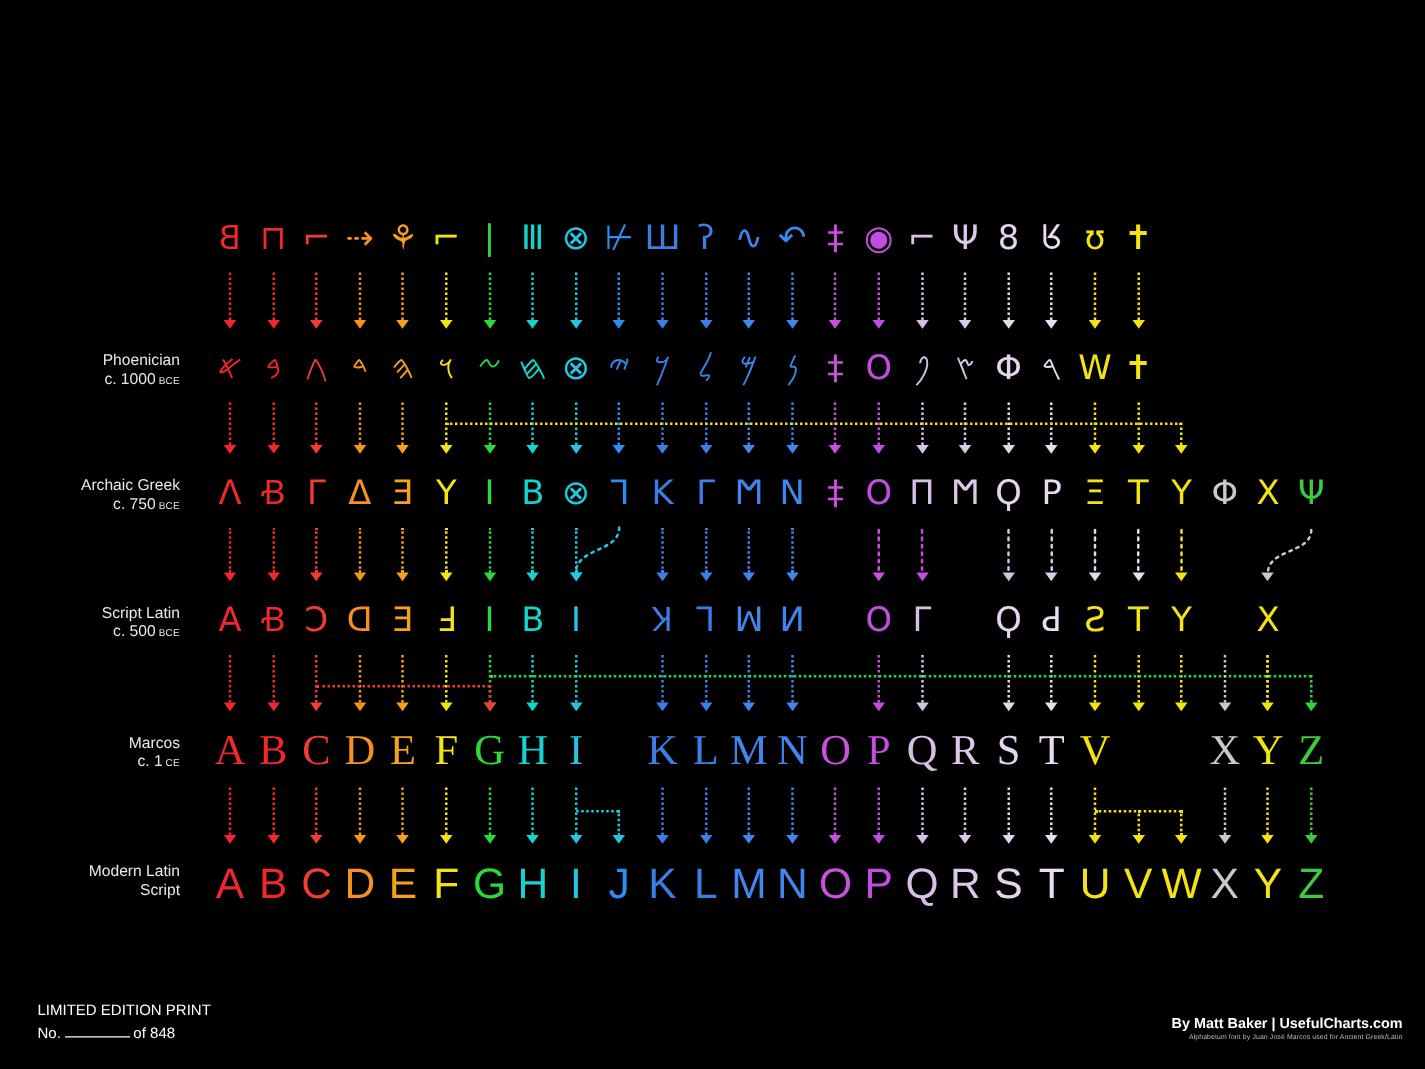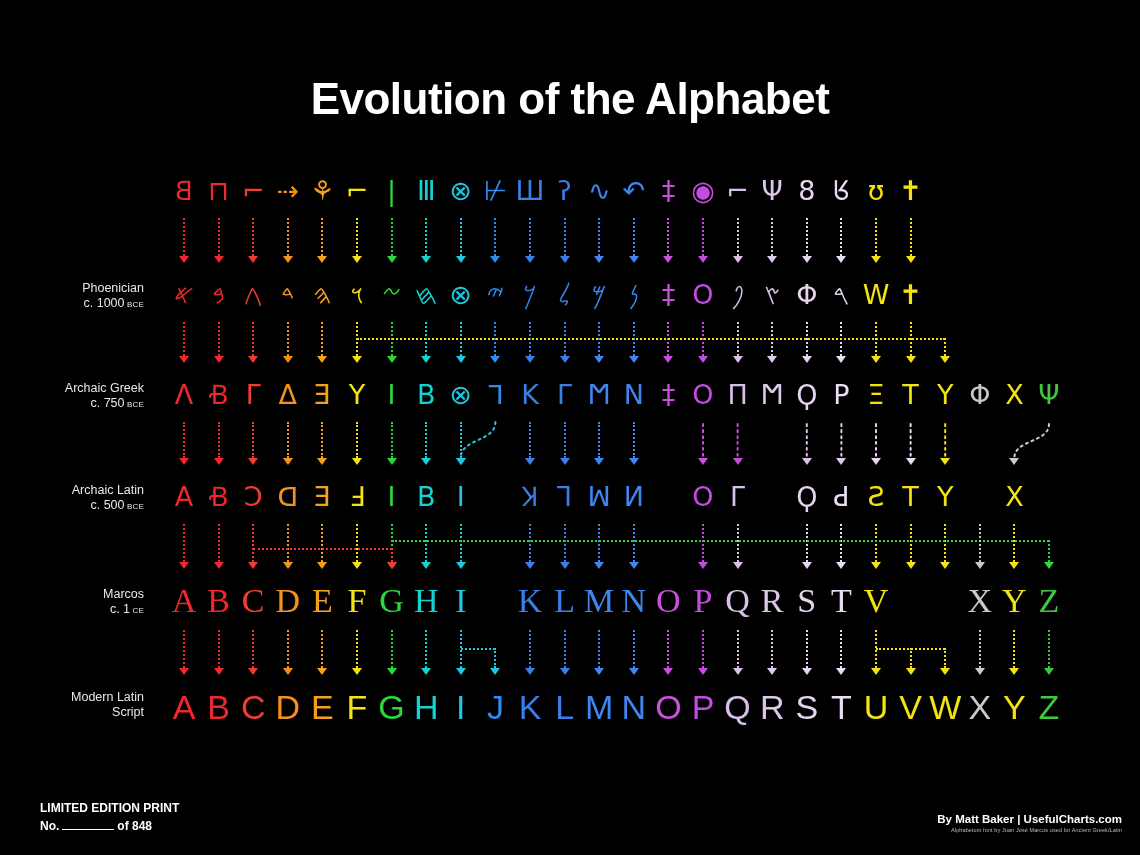--- a/index.html
+++ b/index.html
@@ -91,24 +91,24 @@
   }
   svg.curves {
     position: absolute; top: 0; left: 0;
     width: 1140px; height: 855px;
     pointer-events: none;
   }
 
   
   #footer-left {
     position: absolute;
-    left: 40px; bottom: 20px;
+    left: 30px; bottom: 20px;
     color: #ffffff;
     font-size: 12px;
-    font-weight: bold;
+    font-weight: normal;
     line-height: 18px;
     font-family: "Liberation Sans", sans-serif;
   }
   #footer-left .num-blank {
     display: inline-block;
     width: 52px;
     border-bottom: 1.5px solid #ffffff;
     margin: 0 3px;
     height: 11px;
   }
@@ -129,21 +129,20 @@
     color: #bdbdbd;
     line-height: 9px;
     letter-spacing: 0.1px;
   }
 </style>
 </head>
 <body>
 
 <div id="page">
 
-  <div id="title">Evolution of the Alphabet</div>
 
   <div id="chart">
     <svg class="curves" id="curve-layer">
         <path d="M 495.40000000000003 422 C 495.40000000000003 441.8, 460.8 438.2, 460.8 458" stroke="#1fc8e0" stroke-width="2" fill="none" stroke-dasharray="2 4" stroke-linecap="round"></path>
         <path d="M 703 424 C 703 442.7, 703 439.3, 703 458" stroke="#cc4fe0" stroke-width="2" fill="none" stroke-dasharray="2 4" stroke-linecap="round"></path>
         <path d="M 737.6 424 C 737.6 442.7, 737.6 439.3, 737.6 458" stroke="#c44ce0" stroke-width="2" fill="none" stroke-dasharray="2 4" stroke-linecap="round"></path>
         <path d="M 806.8000000000001 424 C 806.8000000000001 442.7, 806.8000000000001 439.3, 806.8000000000001 458" stroke="#d8bfe8" stroke-width="2" fill="none" stroke-dasharray="2 4" stroke-linecap="round"></path>
         <path d="M 841.4 424 C 841.4 442.7, 841.4 439.3, 841.4 458" stroke="#dcc8ea" stroke-width="2" fill="none" stroke-dasharray="2 4" stroke-linecap="round"></path>
         <path d="M 876 424 C 876 442.7, 876 439.3, 876 458" stroke="#e6d4ef" stroke-width="2" fill="none" stroke-dasharray="2 4" stroke-linecap="round"></path>
         <path d="M 910.6 424 C 910.6 442.7, 910.6 439.3, 910.6 458" stroke="#eadcf2" stroke-width="2" fill="none" stroke-dasharray="2 4" stroke-linecap="round"></path>
@@ -152,21 +151,21 @@
       </svg>
       <div class="row-label" style="top: 281px;">
         <span class="rl-name">Phoenician</span>
         <span class="rl-date">c. 1000<span class="era"> BCE</span></span>
       </div>
       <div class="row-label" style="top: 381px;">
         <span class="rl-name">Archaic Greek</span>
         <span class="rl-date">c. 750<span class="era"> BCE</span></span>
       </div>
       <div class="row-label" style="top: 483px;">
-        <span class="rl-name">Archaic Latin</span>
+        <span class="rl-name">Script Latin</span>
         <span class="rl-date">c. 500<span class="era"> BCE</span></span>
       </div>
       <div class="row-label" style="top: 587px;">
         <span class="rl-name">Marcos</span>
         <span class="rl-date">c. 1<span class="era"> CE</span></span>
       </div>
       <div class="row-label" style="top: 690px;">
         <span class="rl-name">Modern Latin</span>
         <span class="rl-date">Script</span>
       </div>

